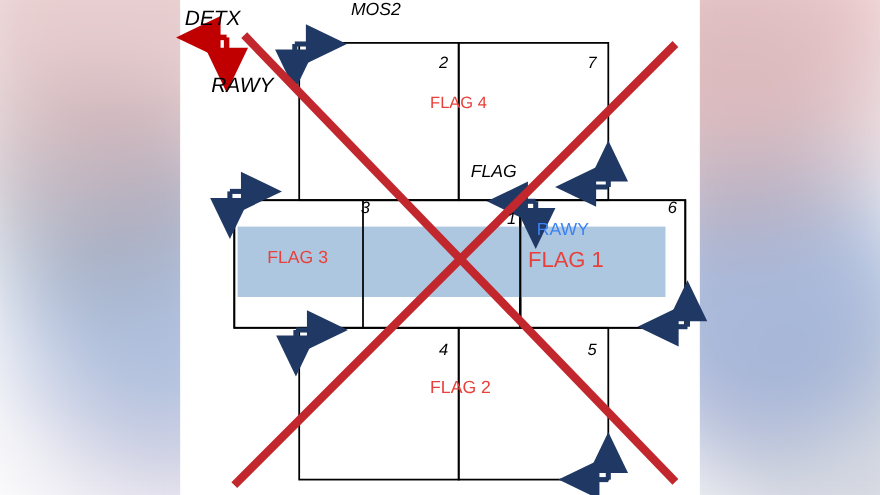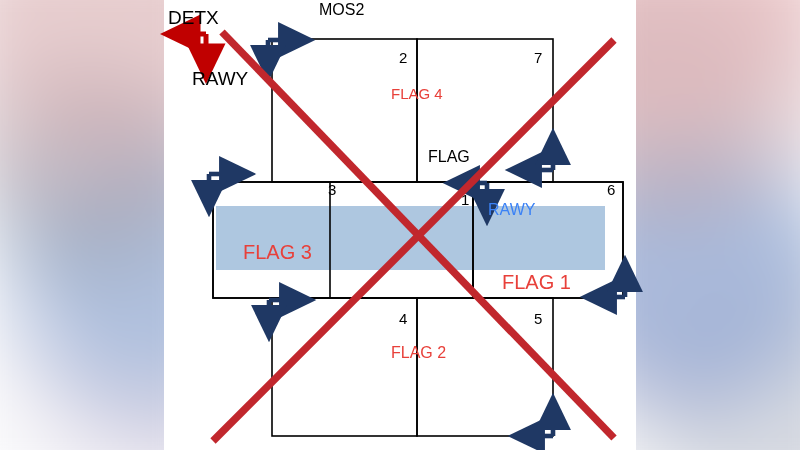--- a/index.html
+++ b/index.html
@@ -34,21 +34,21 @@
       radial-gradient(circle at 33% 62%, rgba(178,166,202,0.46) 0 16%, rgba(255,255,255,0) 44%),
       radial-gradient(circle at 72% 83%, rgba(158,166,184,0.40) 0 16%, rgba(255,255,255,0) 44%),
       linear-gradient(180deg,#fdfbfb 0%,#f7f8fb 40%,#fbfbfc 100%);
   }
 
   .canvas{position:absolute;left:164px;top:0;width:472px;height:450px;background:#ffffff;}
 
   #svgmain{position:absolute;left:0;top:0;width:800px;height:450px;}
 
   .lbl{position:absolute;white-space:nowrap;line-height:1;}
-  .lbl.black{color:#000000;}
+  .lbl.black{color:#000000;font-style:italic;}
   .lbl.red{color:#e8403a;}
   .lbl.navy{color:#3b82f6;}
 </style>
 </head>
 <body>
 
 <div id="stage">
 
   <div class="blurpane left">
     <div class="inner"></div>
@@ -129,22 +129,22 @@
 
   <div class="lbl black" style="left:319px;top:2px;font-size:16px;">MOS2</div>
 
   <div class="lbl black" style="left:168px;top:8px;font-size:19px;">DETX</div>
   <div class="lbl black" style="left:192px;top:69px;font-size:19px;">RAWY</div>
 
   <div class="lbl black" style="left:428px;top:149px;font-size:16px;">FLAG</div>
   <div class="lbl navy" style="left:488px;top:202px;font-size:16px;">RAWY</div>
 
   <div class="lbl red" style="left:391px;top:86px;font-size:15px;">FLAG 4</div>
-  <div class="lbl red" style="left:243px;top:227px;font-size:20px;margin-top:15px;">FLAG 3</div>
-  <div class="lbl red" style="left:502px;top:227px;font-size:20px;margin-top:45px;">FLAG 1</div>
+  <div class="lbl red" style="left:243px;top:227px;font-size:16px;">FLAG 3</div>
+  <div class="lbl red" style="left:480px;top:227px;font-size:20px;">FLAG 1</div>
   <div class="lbl red" style="left:391px;top:345px;font-size:16px;">FLAG 2</div>
 
   <div class="lbl black" style="left:399px;top:50px;font-size:15px;">2</div>
   <div class="lbl black" style="left:534px;top:50px;font-size:15px;">7</div>
   <div class="lbl black" style="left:328px;top:182px;font-size:15px;">3</div>
   <div class="lbl black" style="left:461px;top:192px;font-size:15px;">1</div>
   <div class="lbl black" style="left:607px;top:182px;font-size:15px;">6</div>
   <div class="lbl black" style="left:399px;top:311px;font-size:15px;">4</div>
   <div class="lbl black" style="left:534px;top:311px;font-size:15px;">5</div>
 

